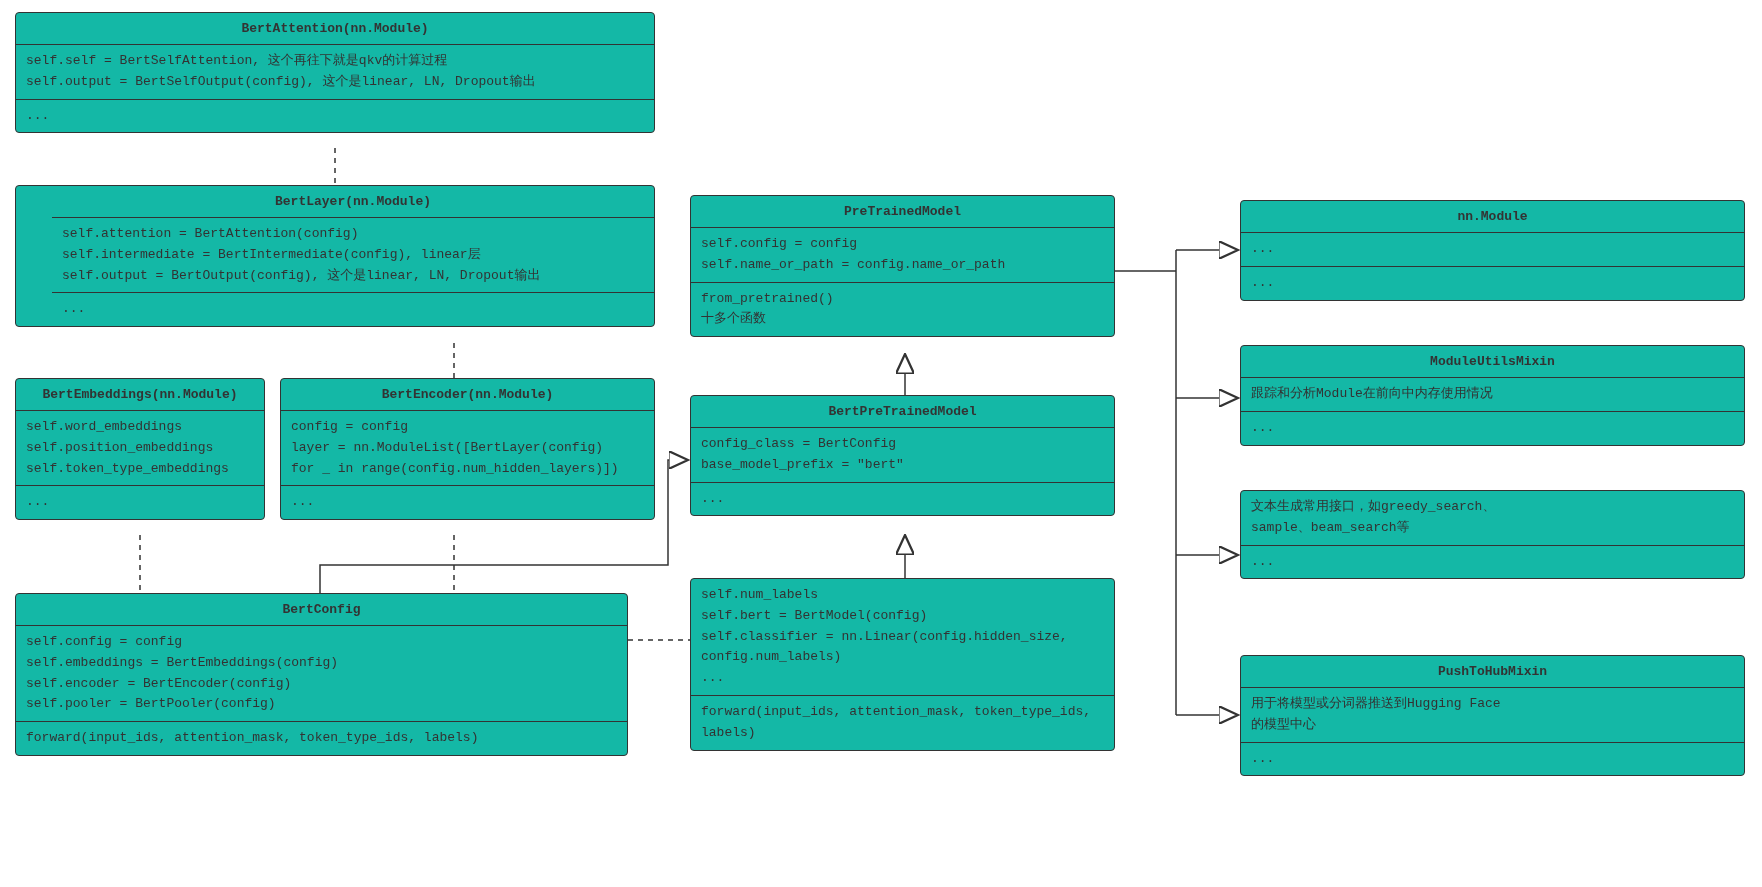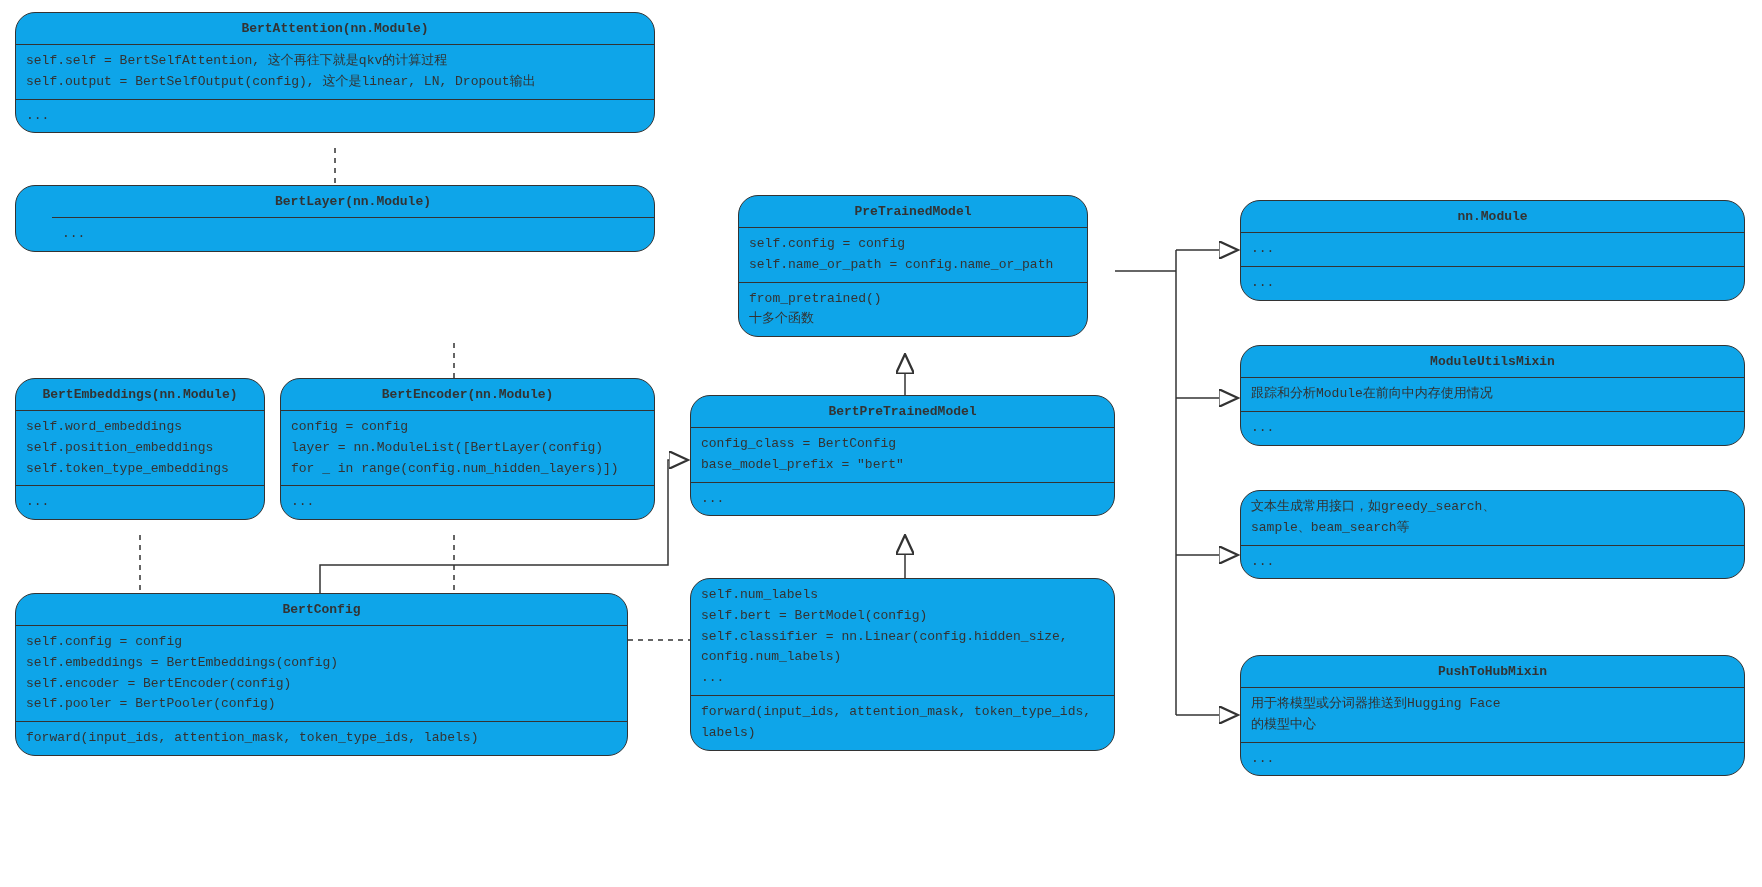--- a/index.html
+++ b/index.html
@@ -10,22 +10,22 @@
     font-size: 13px;
     background: #fff;
     color: #333;
     width: 1762px;
     height: 887px;
     position: relative;
   }
   .class-box {
     position: absolute;
     border: 1.5px solid #333;
-    border-radius: 20px;
-    background: #0ea5e9;
+    border-radius: 4px;
+    background: #14b8a6;
   }
   .class-title {
     text-align: center;
     font-weight: bold;
     padding: 8px 6px;
     border-bottom: 1.5px solid #333;
   }
   .class-section {
     padding: 6px 10px;
     border-bottom: 1.5px solid #333;
@@ -49,20 +49,23 @@
 
 <div class="class-box" style="left:15px; top:12px; width:640px;">
   <div class="class-title">BertAttention(nn.Module)</div>
   <div class="class-section">self.self = BertSelfAttention, 这个再往下就是qkv的计算过程
 self.output = BertSelfOutput(config), 这个是linear, LN, Dropout输出</div>
   <div class="class-section">...</div>
 </div>
 
 <div class="class-box" style="left:15px; top:185px; width:640px;padding-left:36px;">
   <div class="class-title">BertLayer(nn.Module)</div>
+  <div class="class-section">self.attention = BertAttention(config)
+self.intermediate = BertIntermediate(config), linear层
+self.output = BertOutput(config), 这个是linear, LN, Dropout输出</div>
   <div class="class-section">...</div>
 </div>
 
 <div class="class-box" style="left:15px; top:378px; width:250px;">
   <div class="class-title">BertEmbeddings(nn.Module)</div>
   <div class="class-section">self.word_embeddings
 self.position_embeddings
 self.token_type_embeddings</div>
   <div class="class-section">...</div>
 </div>
@@ -77,21 +80,21 @@
 
 <div class="class-box" style="left:15px; top:593px; width:613px;">
   <div class="class-title">BertConfig</div>
   <div class="class-section">self.config = config
 self.embeddings = BertEmbeddings(config)
 self.encoder = BertEncoder(config)
 self.pooler = BertPooler(config)</div>
   <div class="class-section">forward(input_ids, attention_mask, token_type_ids, labels)</div>
 </div>
 
-<div class="class-box" style="left:690px; top:195px; width:350px;margin-left:48px;">
+<div class="class-box" style="left:690px; top:195px; width:425px;">
   <div class="class-title">PreTrainedModel</div>
   <div class="class-section">self.config = config
 self.name_or_path = config.name_or_path</div>
   <div class="class-section">from_pretrained()
 十多个函数</div>
 </div>
 
 <div class="class-box" style="left:690px; top:395px; width:425px;">
   <div class="class-title">BertPreTrainedModel</div>
   <div class="class-section">config_class = BertConfig

